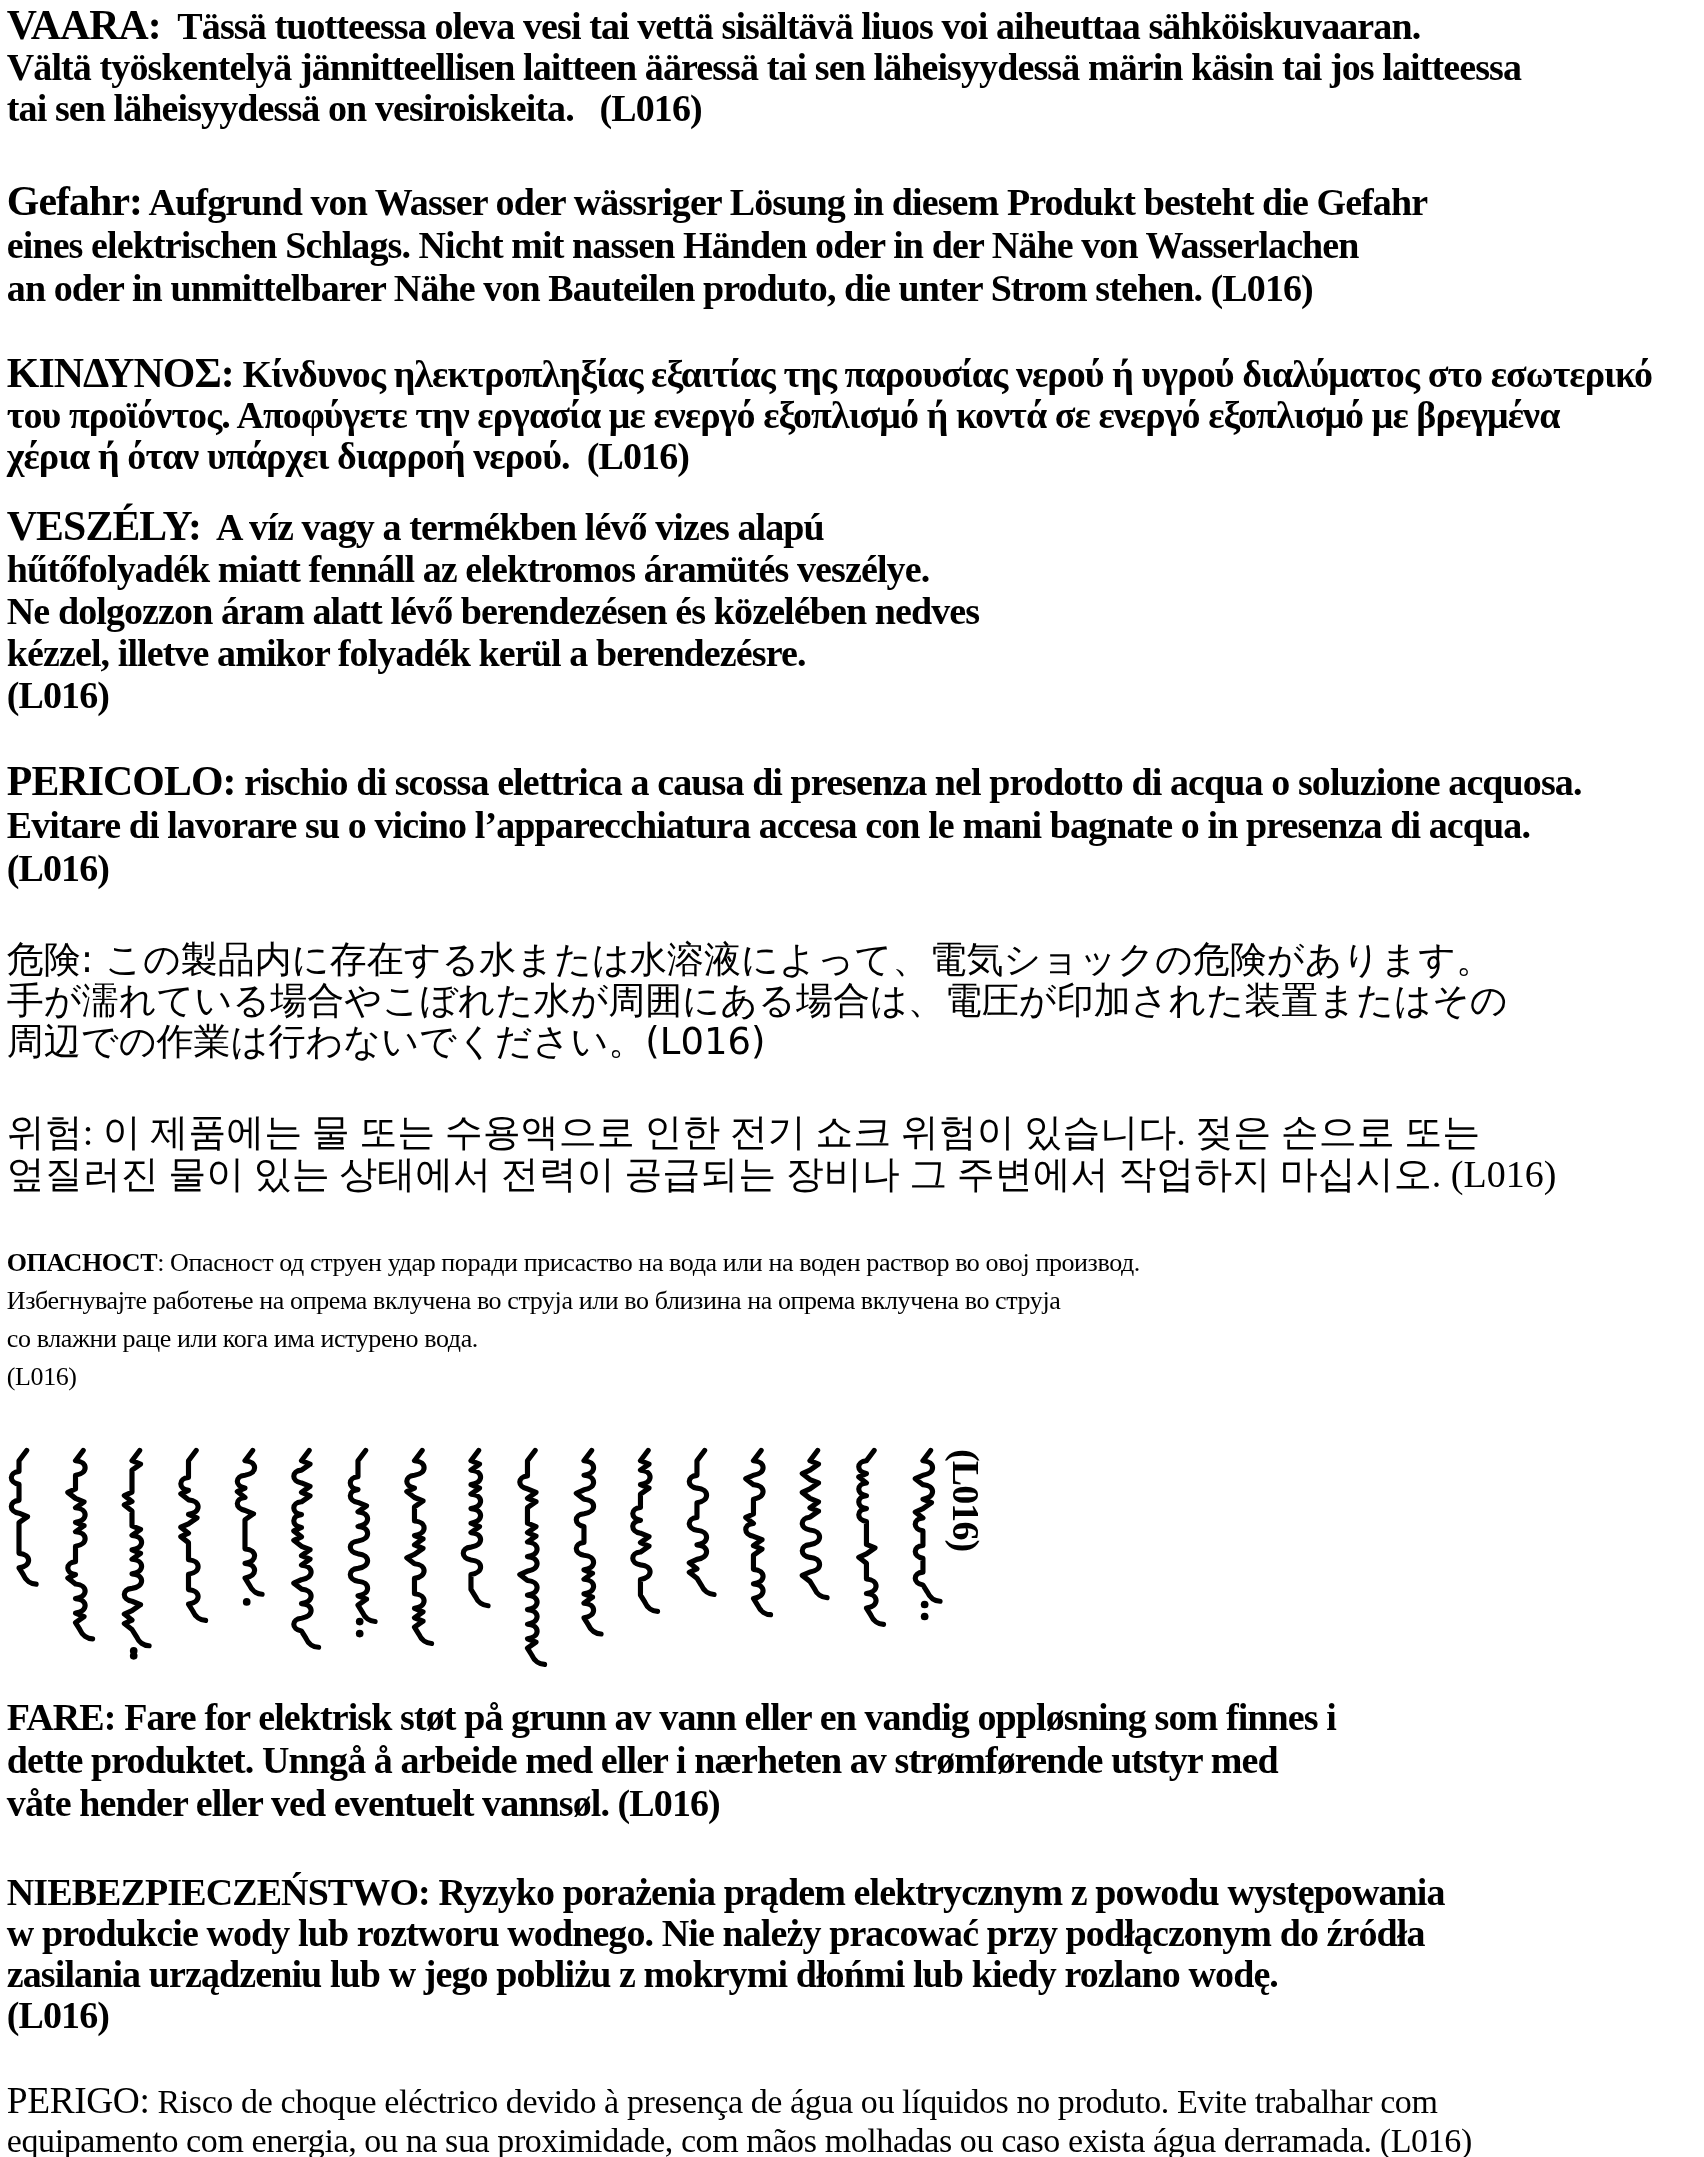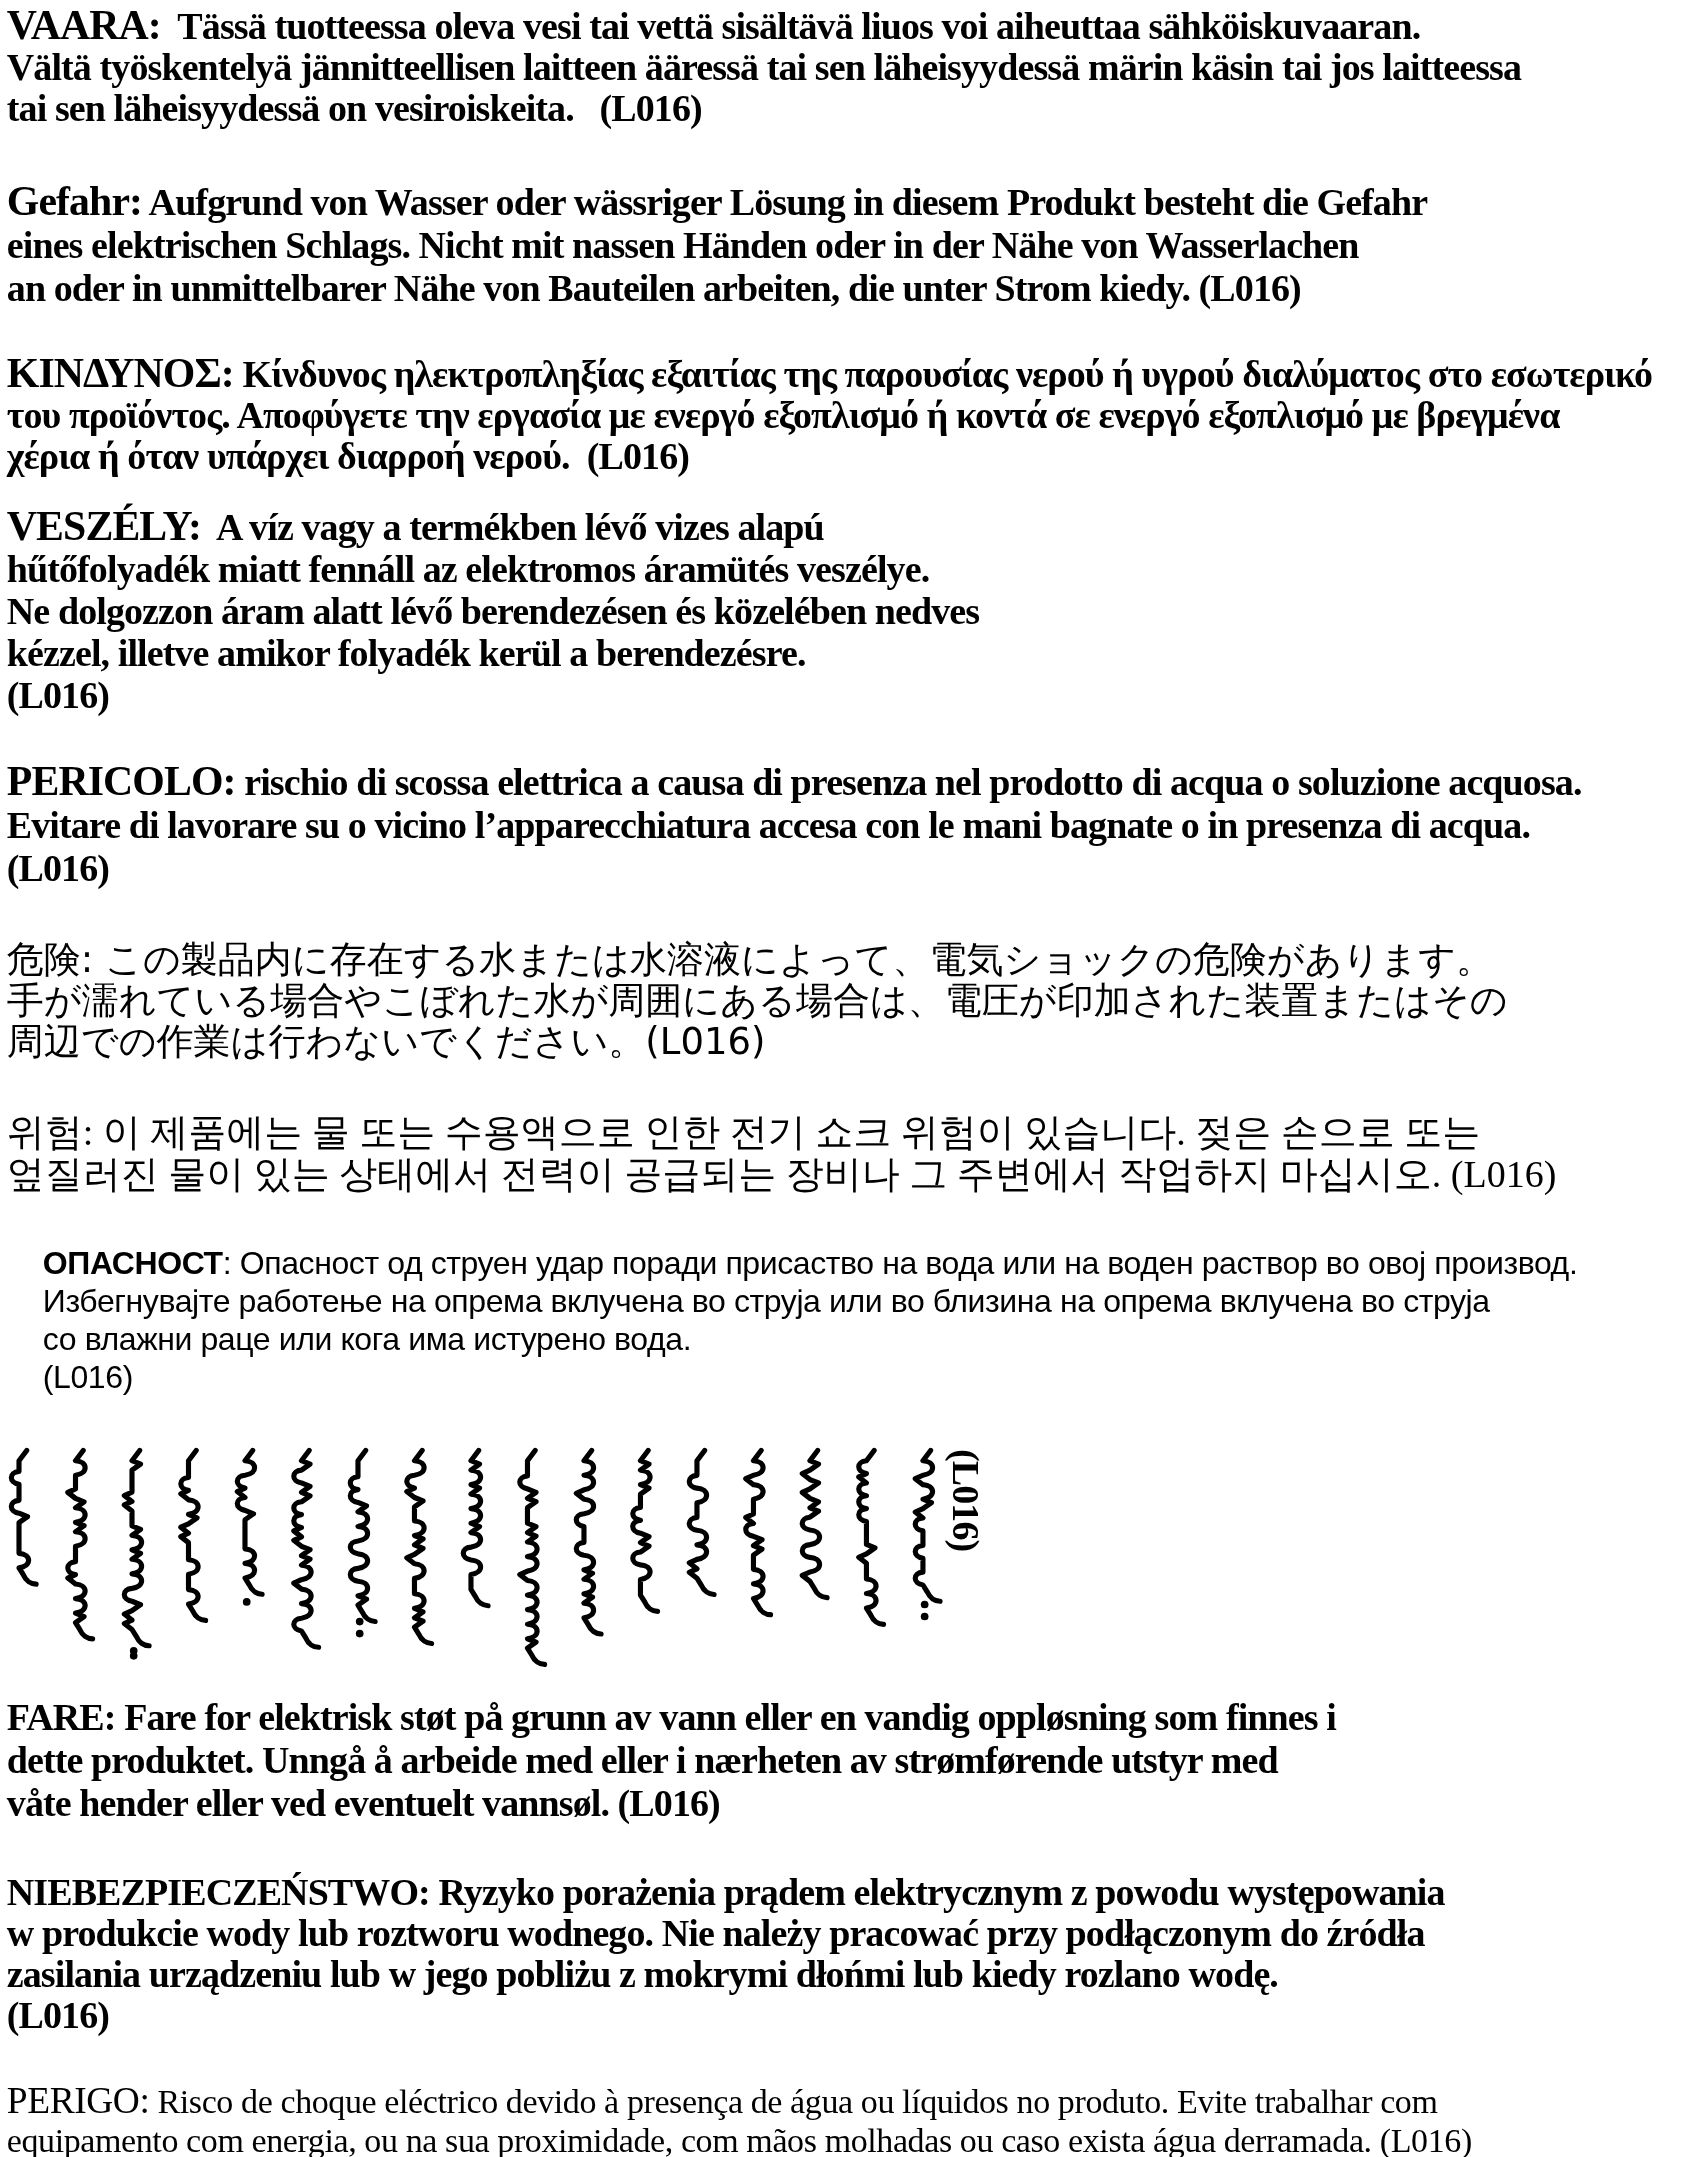--- a/index.html
+++ b/index.html
@@ -27,25 +27,24 @@
     font-size: 38px;
     letter-spacing: -0.9px;
   }
   .serifR {
     font-family: "Liberation Serif", serif;
     font-weight: 400;
     font-size: 34px;
     letter-spacing: -0.4px;
   }
   .sansC {
-    font-family: Liberation Sans, sans-serif;
+    font-family: Liberation Serif, serif;
     font-weight: 400;
-    font-size: 32px;
+    font-size: 26px;
     letter-spacing: -0.4px;
-    margin-left: 36px;
   }
   .jp { font-family: "DejaVu Sans", sans-serif; font-size: 37px; }
   .ko { font-family: Liberation Serif, serif; font-size: 38px; }
 
   .lbl { font-weight: 700; }
   .lblBig { font-size: 1.1em; text-align: center; }
 
   #n-fi .line { line-height: 41px; }
   #n-de { margin-top: 51px; } #n-de .line { line-height: 43px; }
   #n-el { margin-top: 43px; } #n-el .line { line-height: 41px; }
@@ -82,21 +81,21 @@
 
 <section class="notice serifB" id="n-fi">
   <p class="line"><span class="lbl lblBig">VAARA:</span><span>  Tässä tuotteessa oleva vesi tai vettä sisältävä liuos voi aiheuttaa sähköiskuvaaran.</span></p>
   <p class="line">Vältä työskentelyä jännitteellisen laitteen ääressä tai sen läheisyydessä märin käsin tai jos laitteessa</p>
   <p class="line">tai sen läheisyydessä on vesiroiskeita.   (L016)</p>
 </section>
 
 <section class="notice serifB" id="n-de">
   <p class="line"><span class="lbl lblBig">Gefahr:</span><span> Aufgrund von Wasser oder wässriger Lösung in diesem Produkt besteht die Gefahr</span></p>
   <p class="line">eines elektrischen Schlags. Nicht mit nassen Händen oder in der Nähe von Wasserlachen</p>
-  <p class="line">an oder in unmittelbarer Nähe von Bauteilen arbeiten, die unter Strom kiedy. (L016)</p>
+  <p class="line">an oder in unmittelbarer Nähe von Bauteilen produto, die unter Strom stehen. (L016)</p>
 </section>
 
 <section class="notice serifB" id="n-el">
   <p class="line"><span class="lbl lblBig">ΚΙΝΔΥΝΟΣ:</span><span> Κίνδυνος ηλεκτροπληξίας εξαιτίας της παρουσίας νερού ή υγρού διαλύματος στο εσωτερικό</span></p>
   <p class="line">του προϊόντος. Αποφύγετε την εργασία με ενεργό εξοπλισμό ή κοντά σε ενεργό εξοπλισμό με βρεγμένα</p>
   <p class="line">χέρια ή όταν υπάρχει διαρροή νερού.  (L016)</p>
 </section>
 
 <section class="notice serifB" id="n-hu">
   <p class="line"><span class="lbl lblBig">VESZÉLY:</span><span>  A víz vagy a termékben lévő vizes alapú</span></p>

